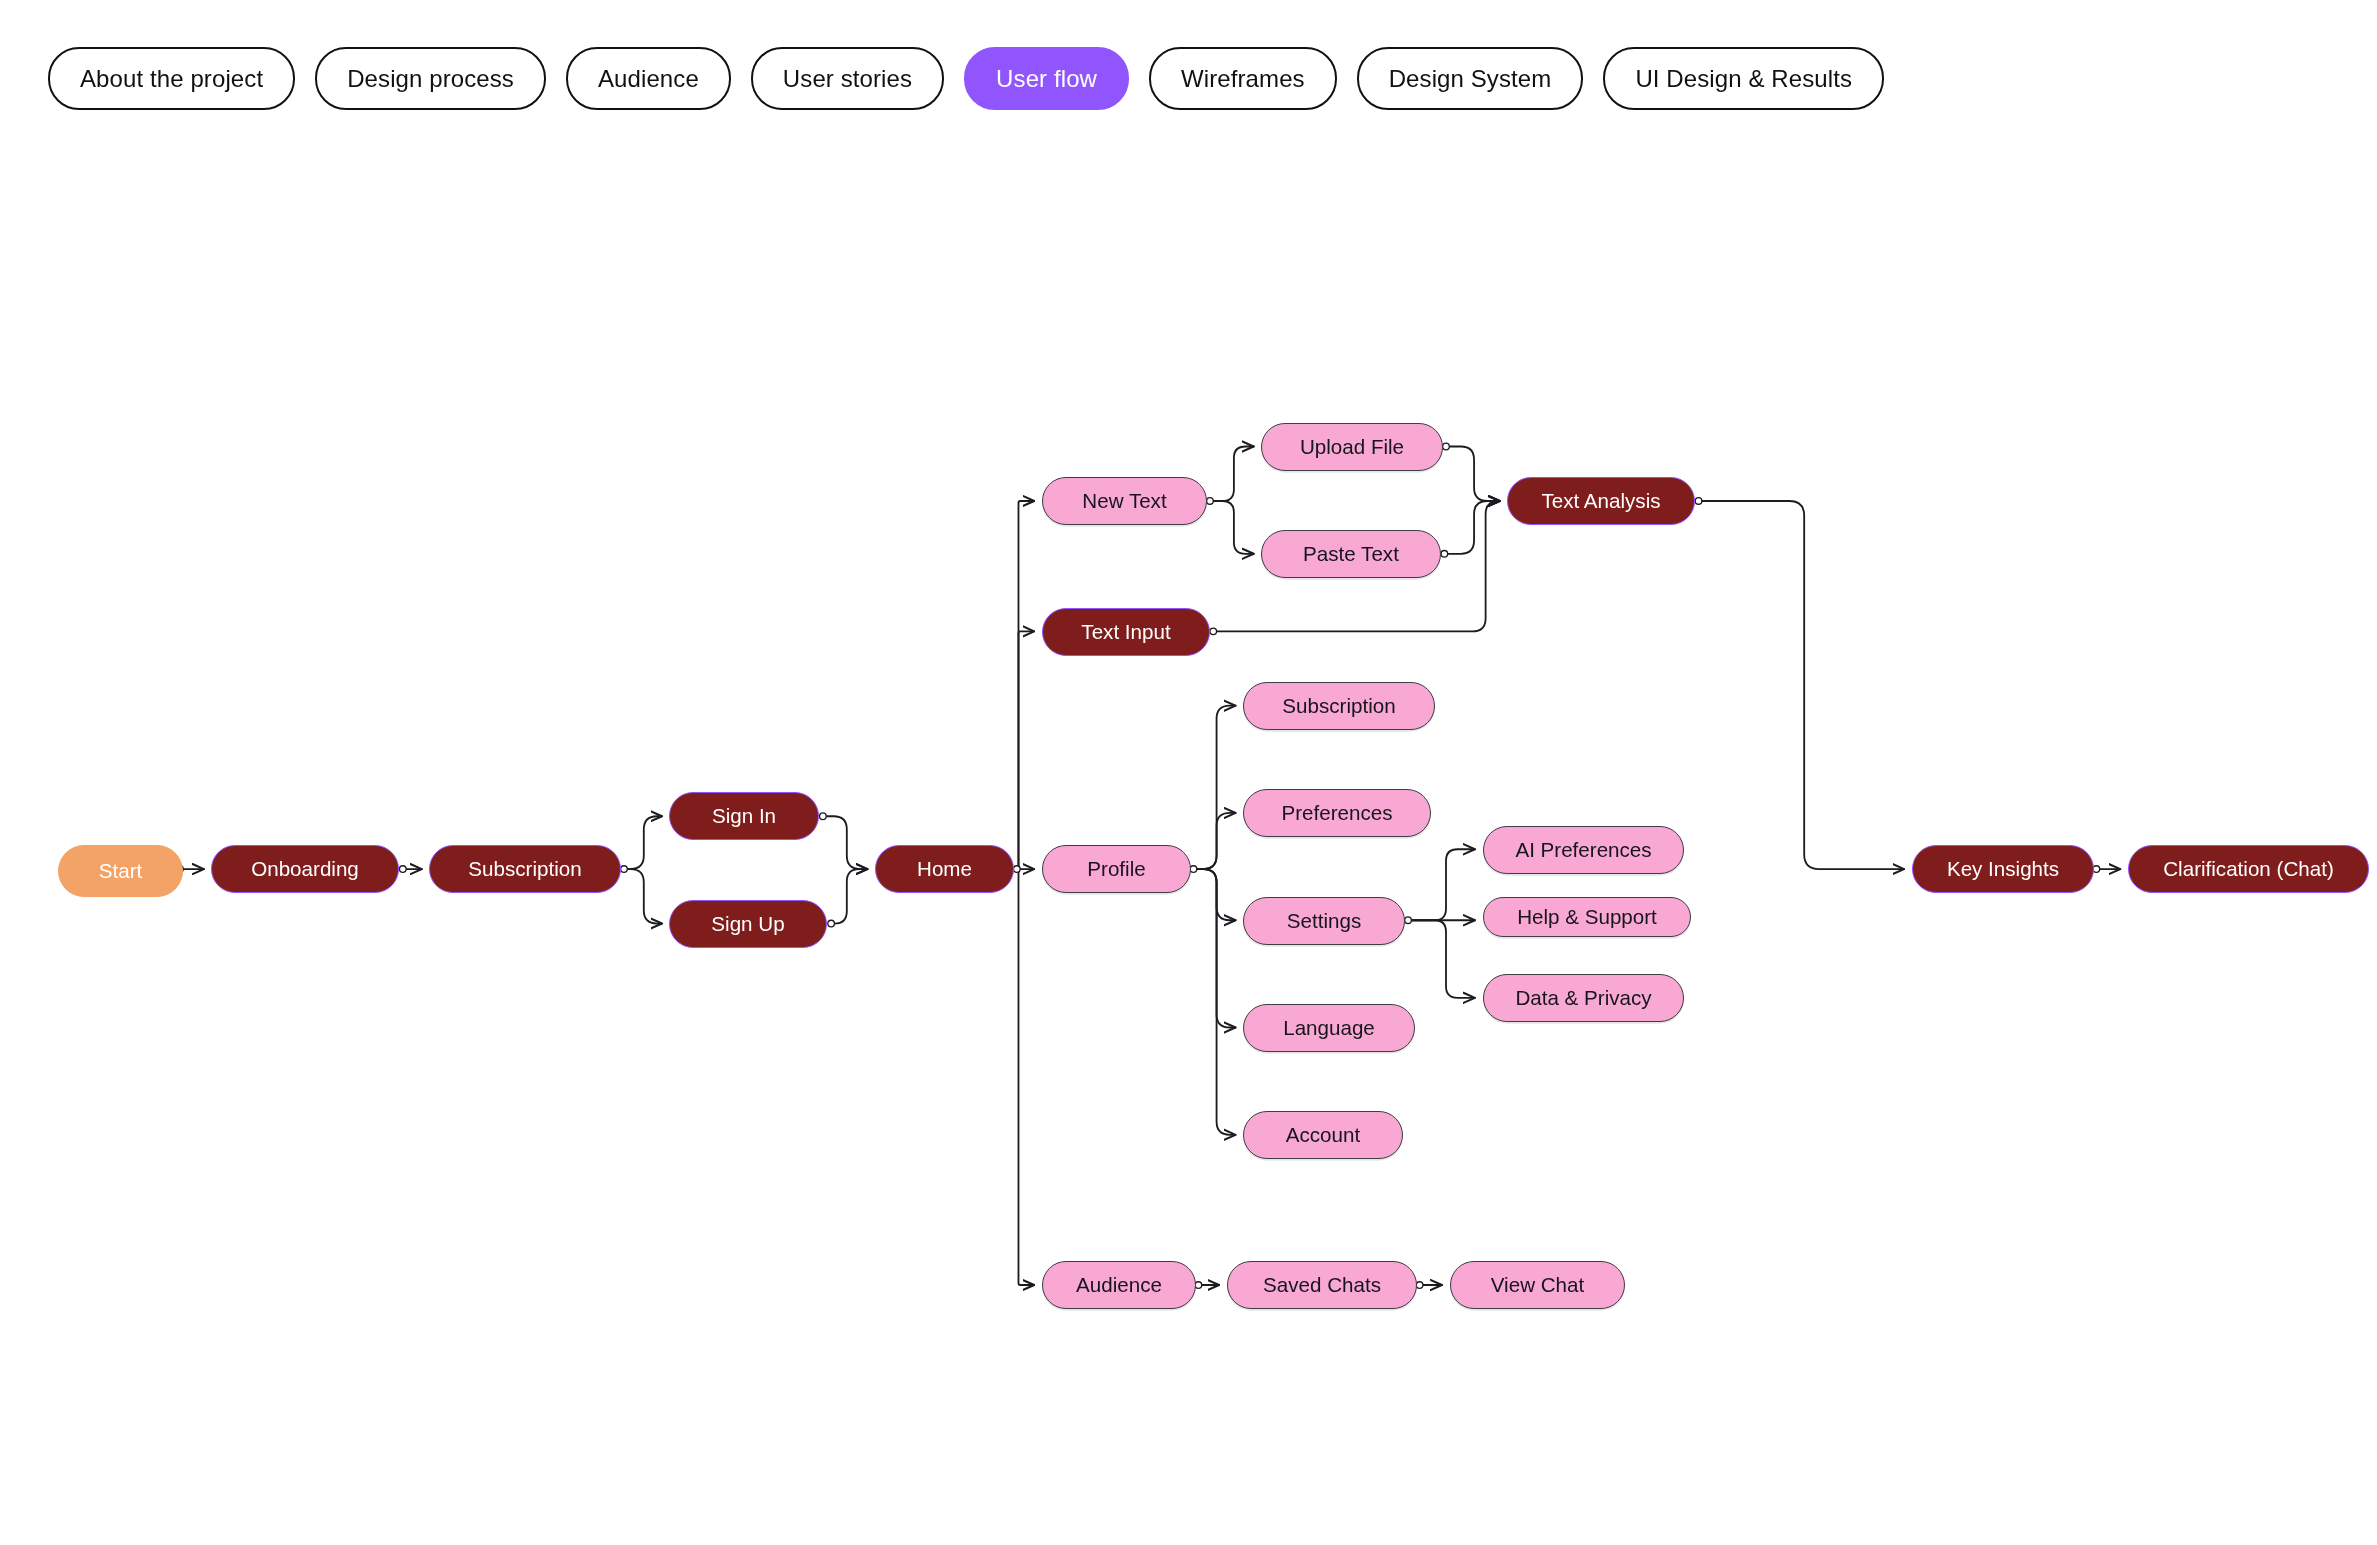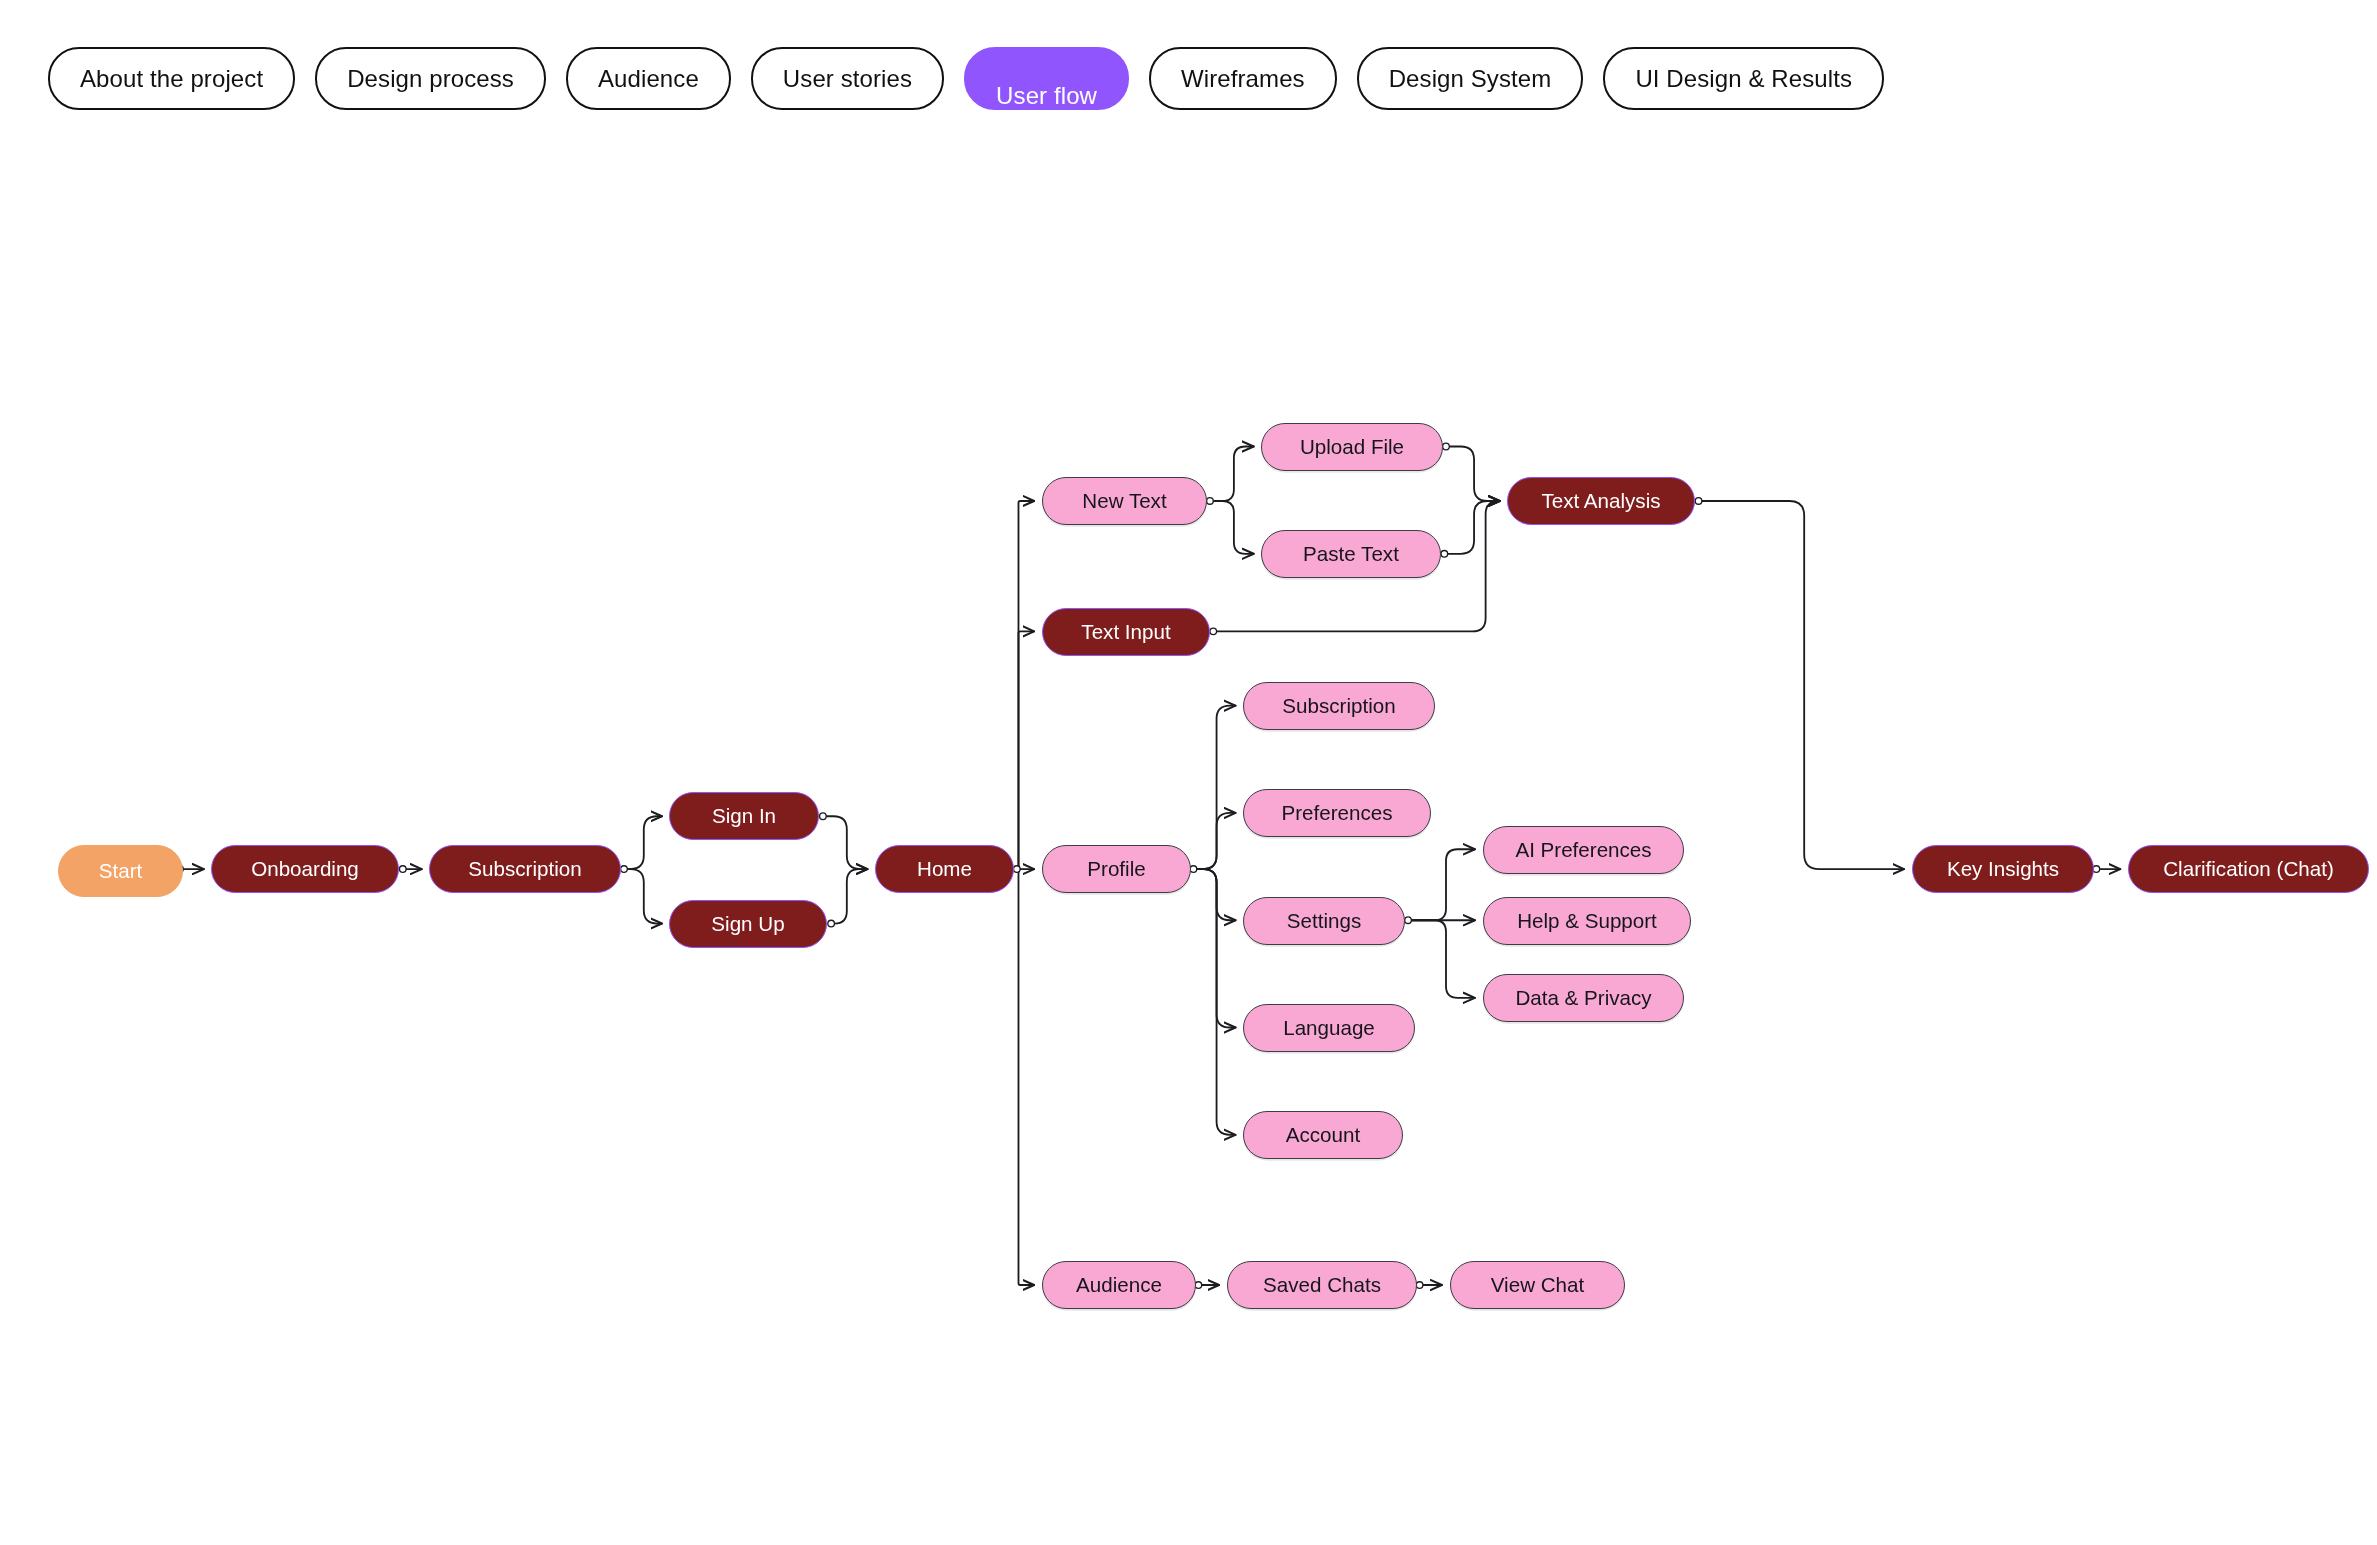--- a/index.html
+++ b/index.html
@@ -43,21 +43,20 @@
     line-height: 1;
     letter-spacing: 0.1px;
     white-space: nowrap;
     cursor: pointer;
     box-sizing: border-box;
   }
   .nav-chip.active {
     background: #9155fd;
     border-color: #9155fd;
     color: #ffffff;
-    align-items: flex-end;
   }
 
   
   #flow-canvas {
     position: absolute;
     left: 0;
     top: 0;
     width: 2377px;
     height: 1545px;
   }
@@ -237,21 +236,21 @@
       </div>
       <div class="node plain" style="left: 1243px; top: 1004px; width: 172px; height: 48px;">
         <span>Language</span>
       </div>
       <div class="node plain" style="left: 1243px; top: 1111px; width: 160px; height: 48px;">
         <span>Account</span>
       </div>
       <div class="node plain" style="left: 1483px; top: 826px; width: 201px; height: 48px;">
         <span>AI Preferences</span>
       </div>
-      <div class="node plain" style="left: 1483px; top: 897px; width: 208px; height: 48px; align-items: center;">
+      <div class="node plain" style="left: 1483px; top: 897px; width: 208px; height: 40px; align-items: center;">
         <span>Help &amp; Support</span>
       </div>
       <div class="node plain" style="left: 1483px; top: 974px; width: 201px; height: 48px;">
         <span>Data &amp; Privacy</span>
       </div>
       <div class="node plain" style="left: 1042px; top: 1261px; width: 154px; height: 48px;">
         <span>Audience</span>
       </div>
       <div class="node plain" style="left: 1227px; top: 1261px; width: 190px; height: 48px;">
         <span>Saved Chats</span>

